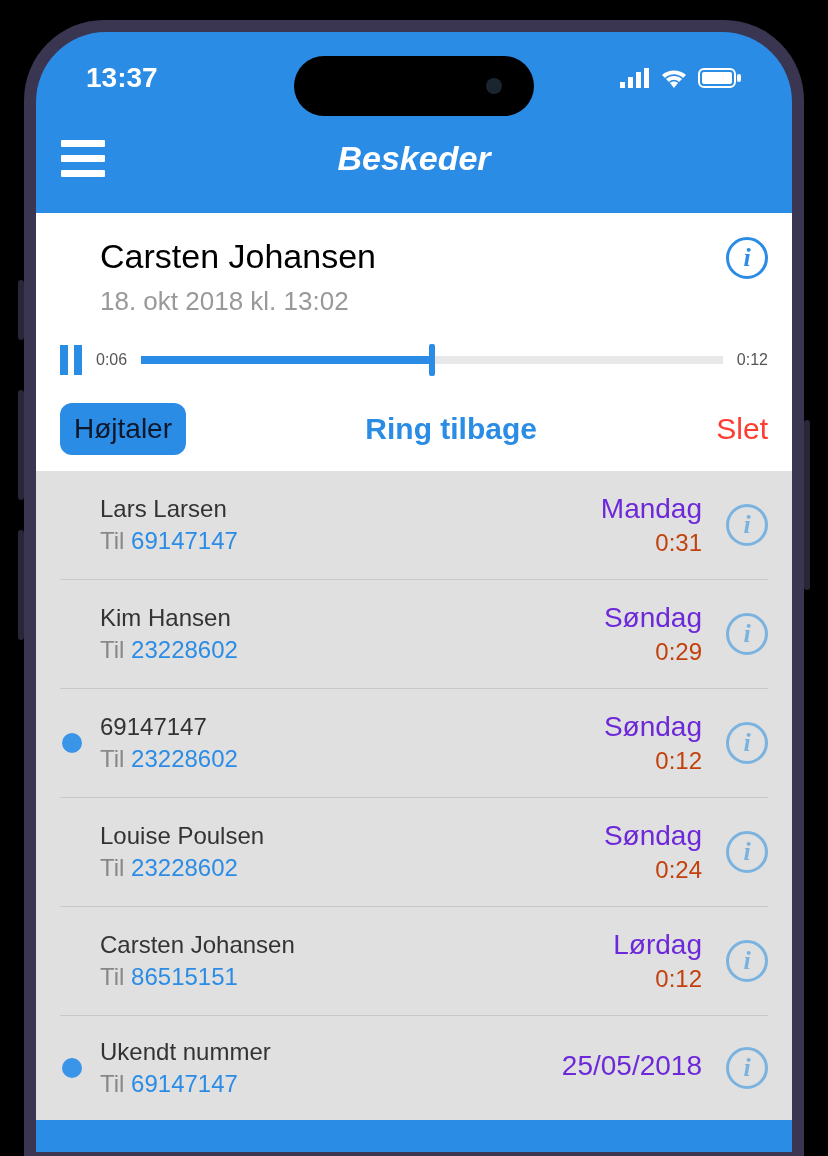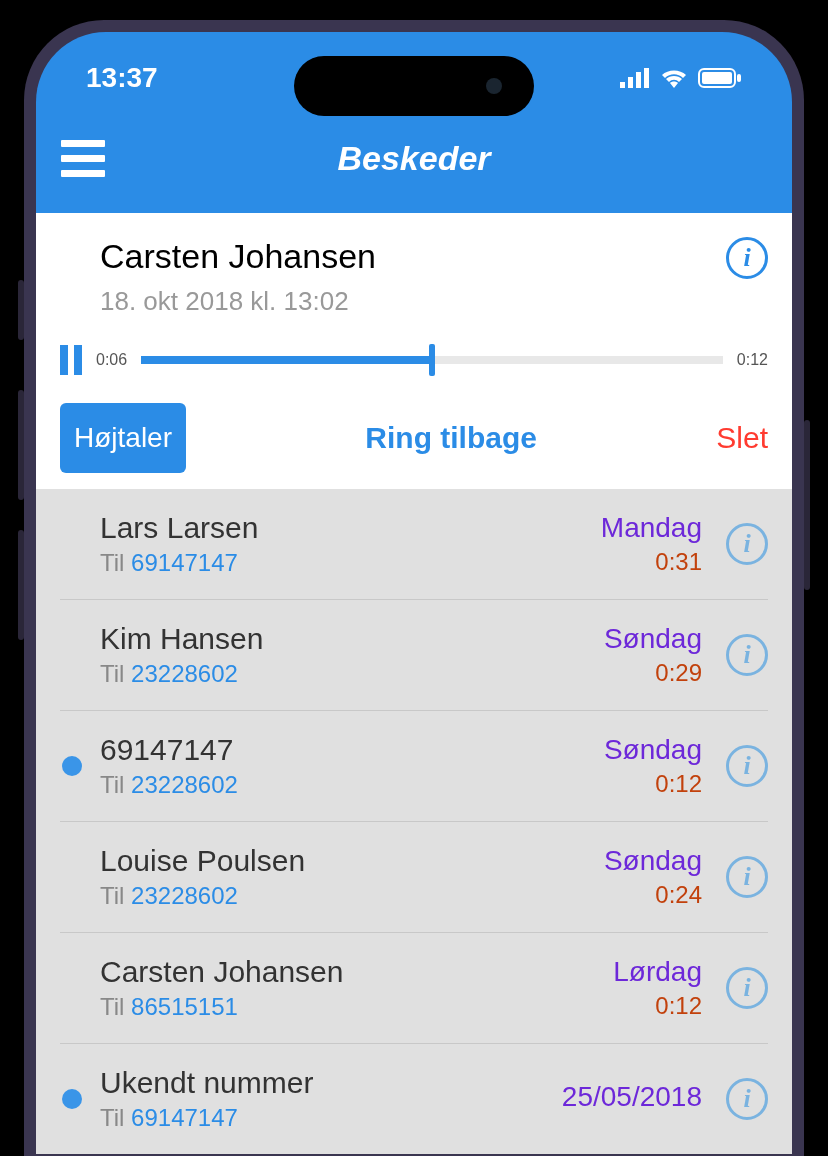--- a/index.html
+++ b/index.html
@@ -187,24 +187,24 @@
     }
 
     .actions {
       display: flex;
       justify-content: space-between;
       align-items: center;
       margin-top: 28px;
     }
     .action-speaker {
       background: #2b8ce6;
-      color: #ffffff;
+      color: #0f172a;
       font-size: 28px;
-      padding: 19px 14px;
-      border-radius: 6px;
+      padding: 10px 14px;
+      border-radius: 12px;
       cursor: pointer;
     }
     .action-callback {
       color: #2b8ce6;
       font-size: 30px;
       font-weight: 600;
       cursor: pointer;
     }
     .action-delete {
       color: #ff3b30;
@@ -234,21 +234,21 @@
       width: 20px;
       height: 20px;
       background: #3a95e8;
       border-radius: 50%;
     }
     .row-main {
       flex: 1;
       min-width: 0;
     }
     .row-name {
-      font-size: 30px;
+      font-size: 24px;
       color: #333;
       margin-bottom: 4px;
     }
     .row-sub {
       font-size: 24px;
       color: #888;
     }
     .row-sub .num {
       color: #2b8ce6;
     }

